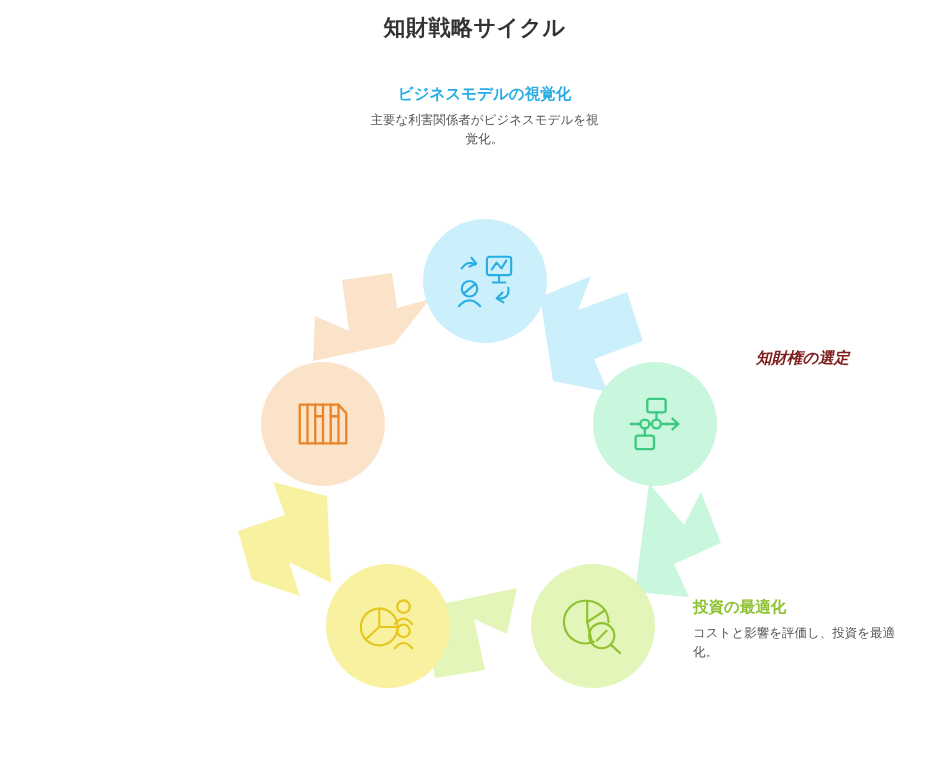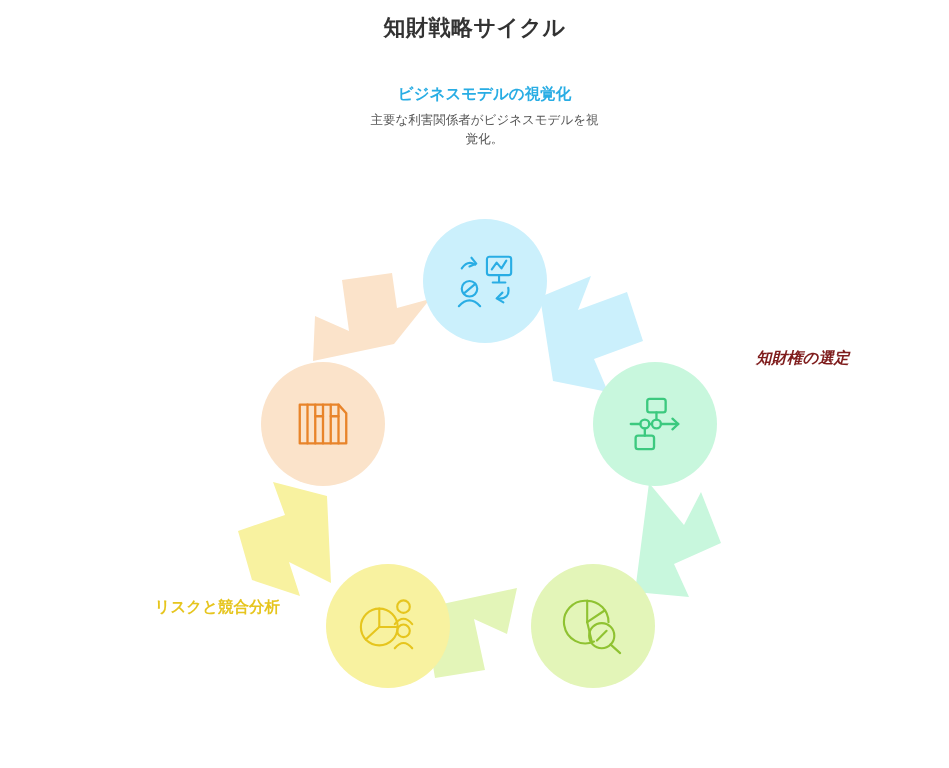--- a/index.html
+++ b/index.html
@@ -233,19 +233,22 @@
 
   <div class="label label-0">
     <p class="label-title">ビジネスモデルの視覚化</p>
     <p class="label-desc">主要な利害関係者がビジネスモデルを視覚化。</p>
   </div>
 
   <div class="label label-1">
     <p class="label-title">知財権の選定</p>
   </div>
 
+  <div class="label label-2">
+    <p class="label-title">投資の最適化</p>
+    <p class="label-desc">コストと影響を評価し、投資を最適化。</p>
+  </div>
 
   <div class="label label-3">
-    <p class="label-title">リスクと競合分析</p>
   </div>
 
 
 </div>
 
 </body></html>

